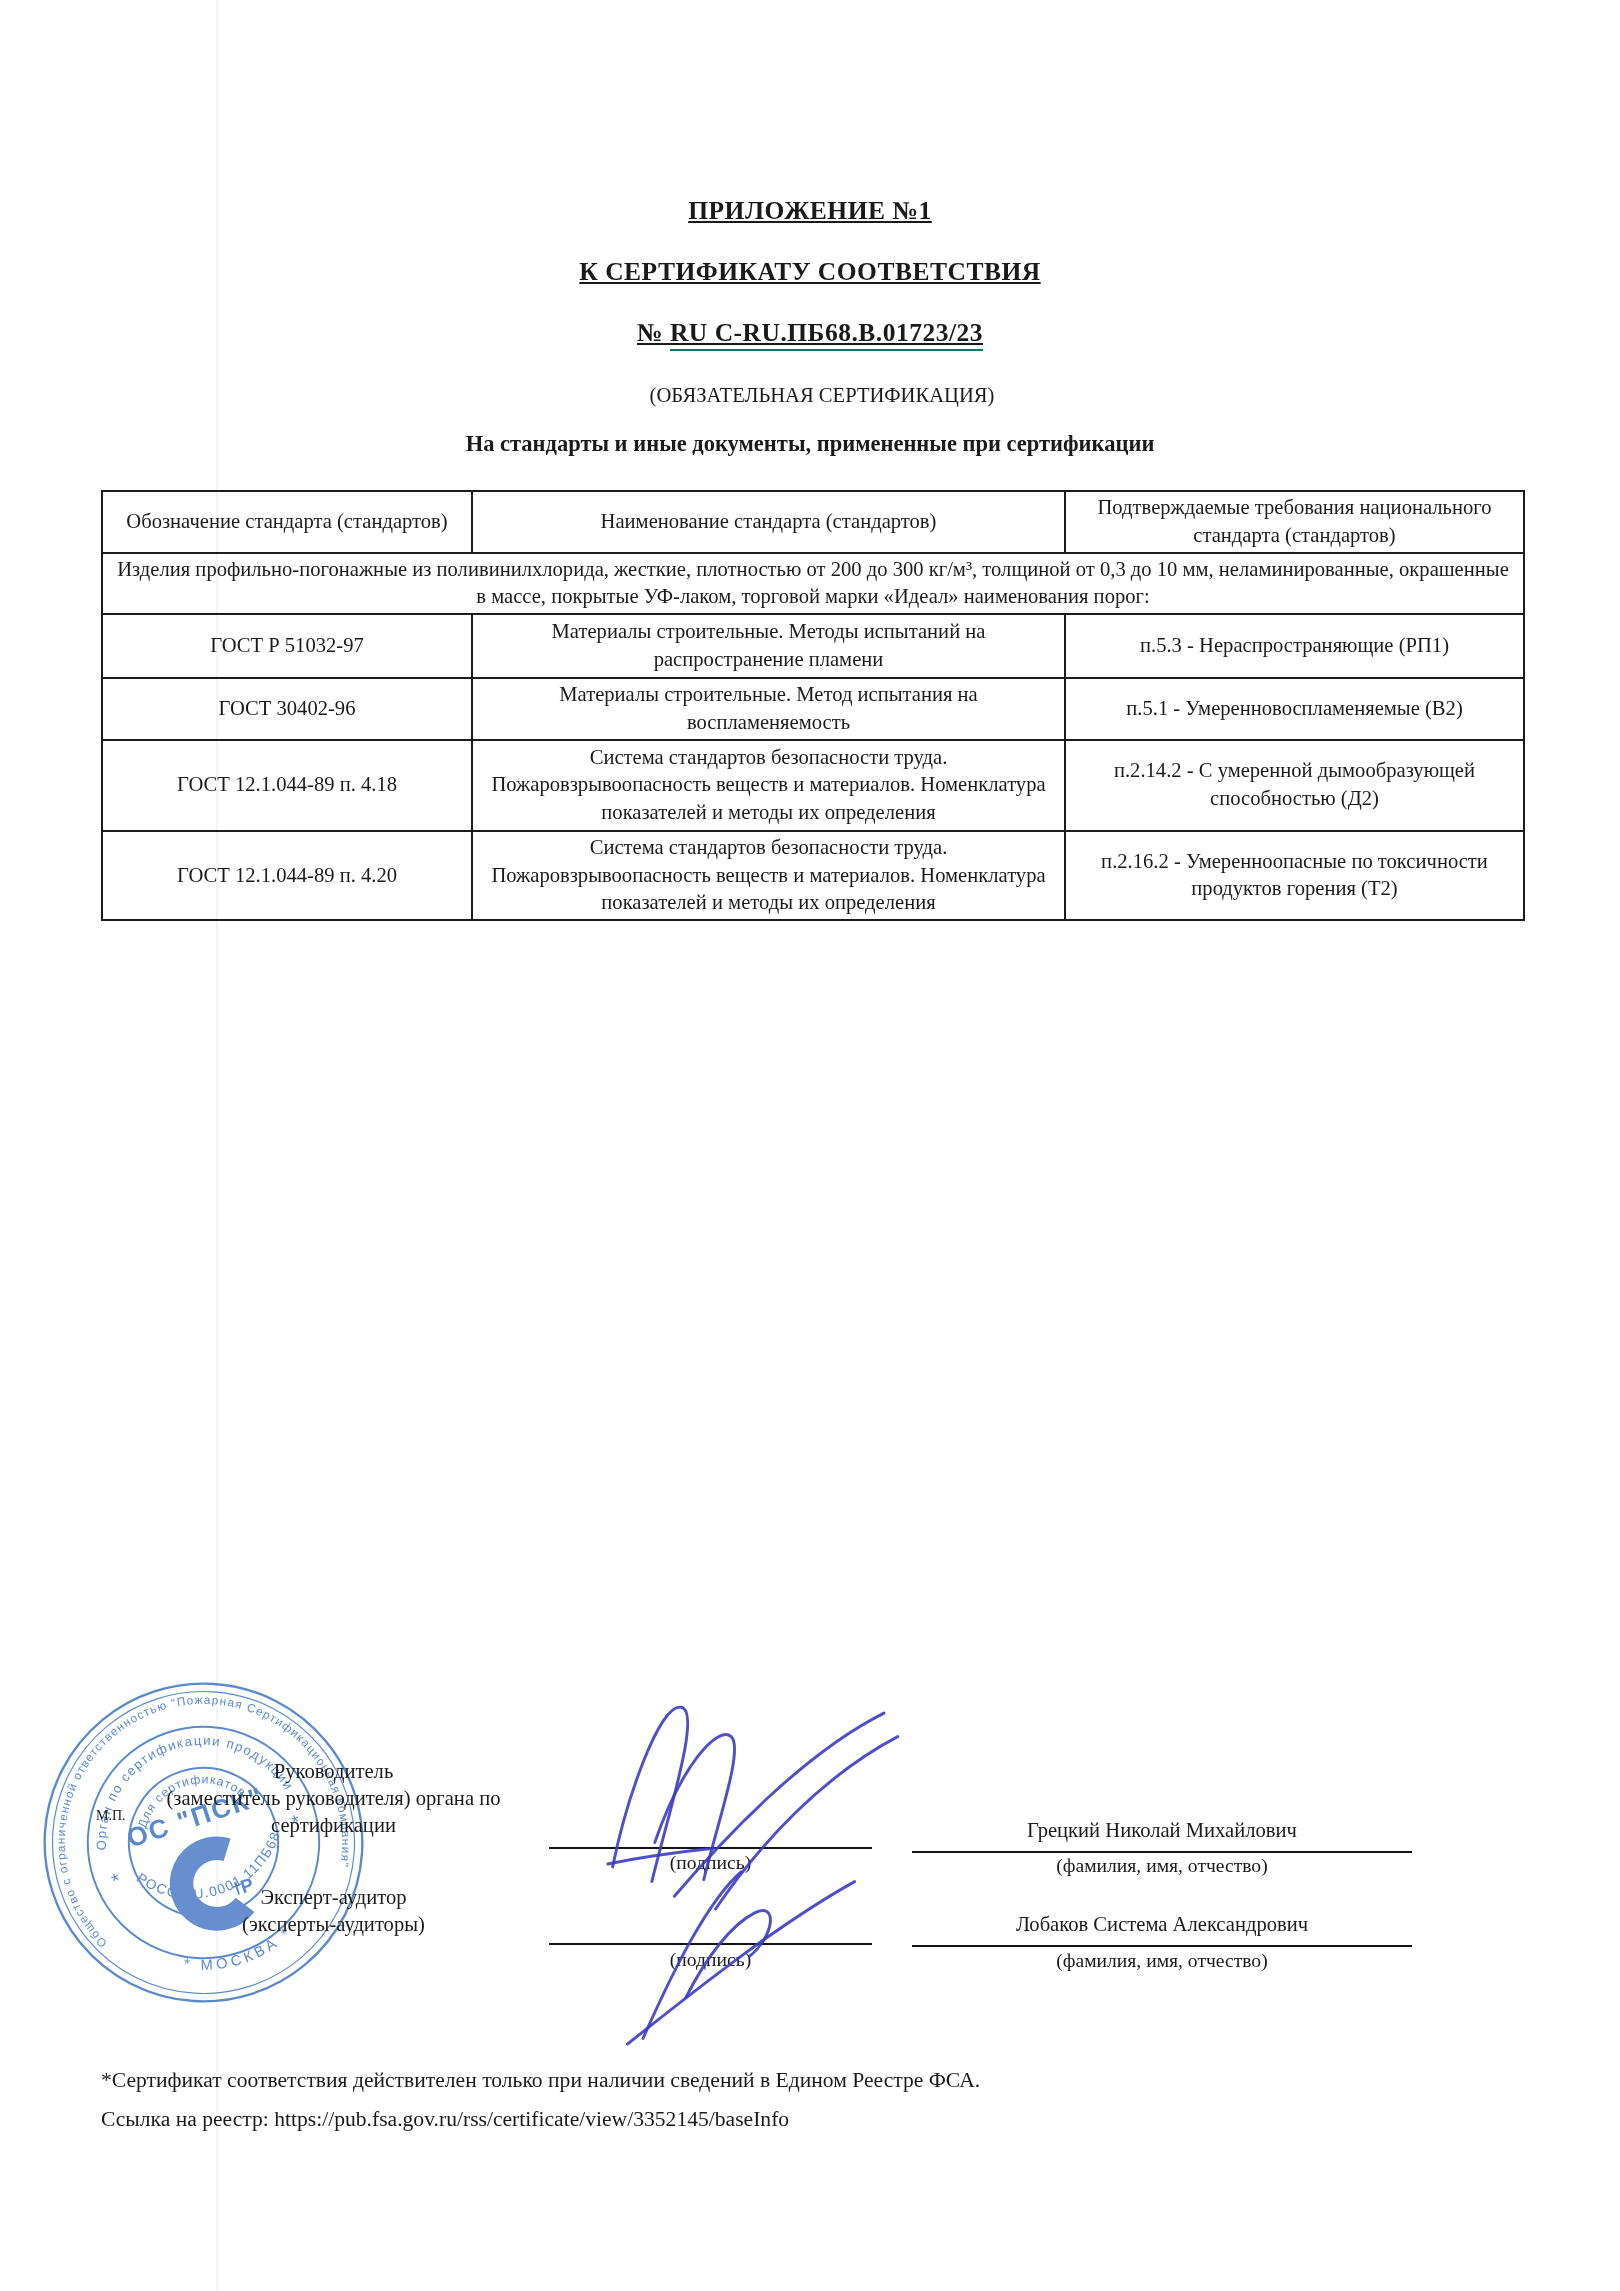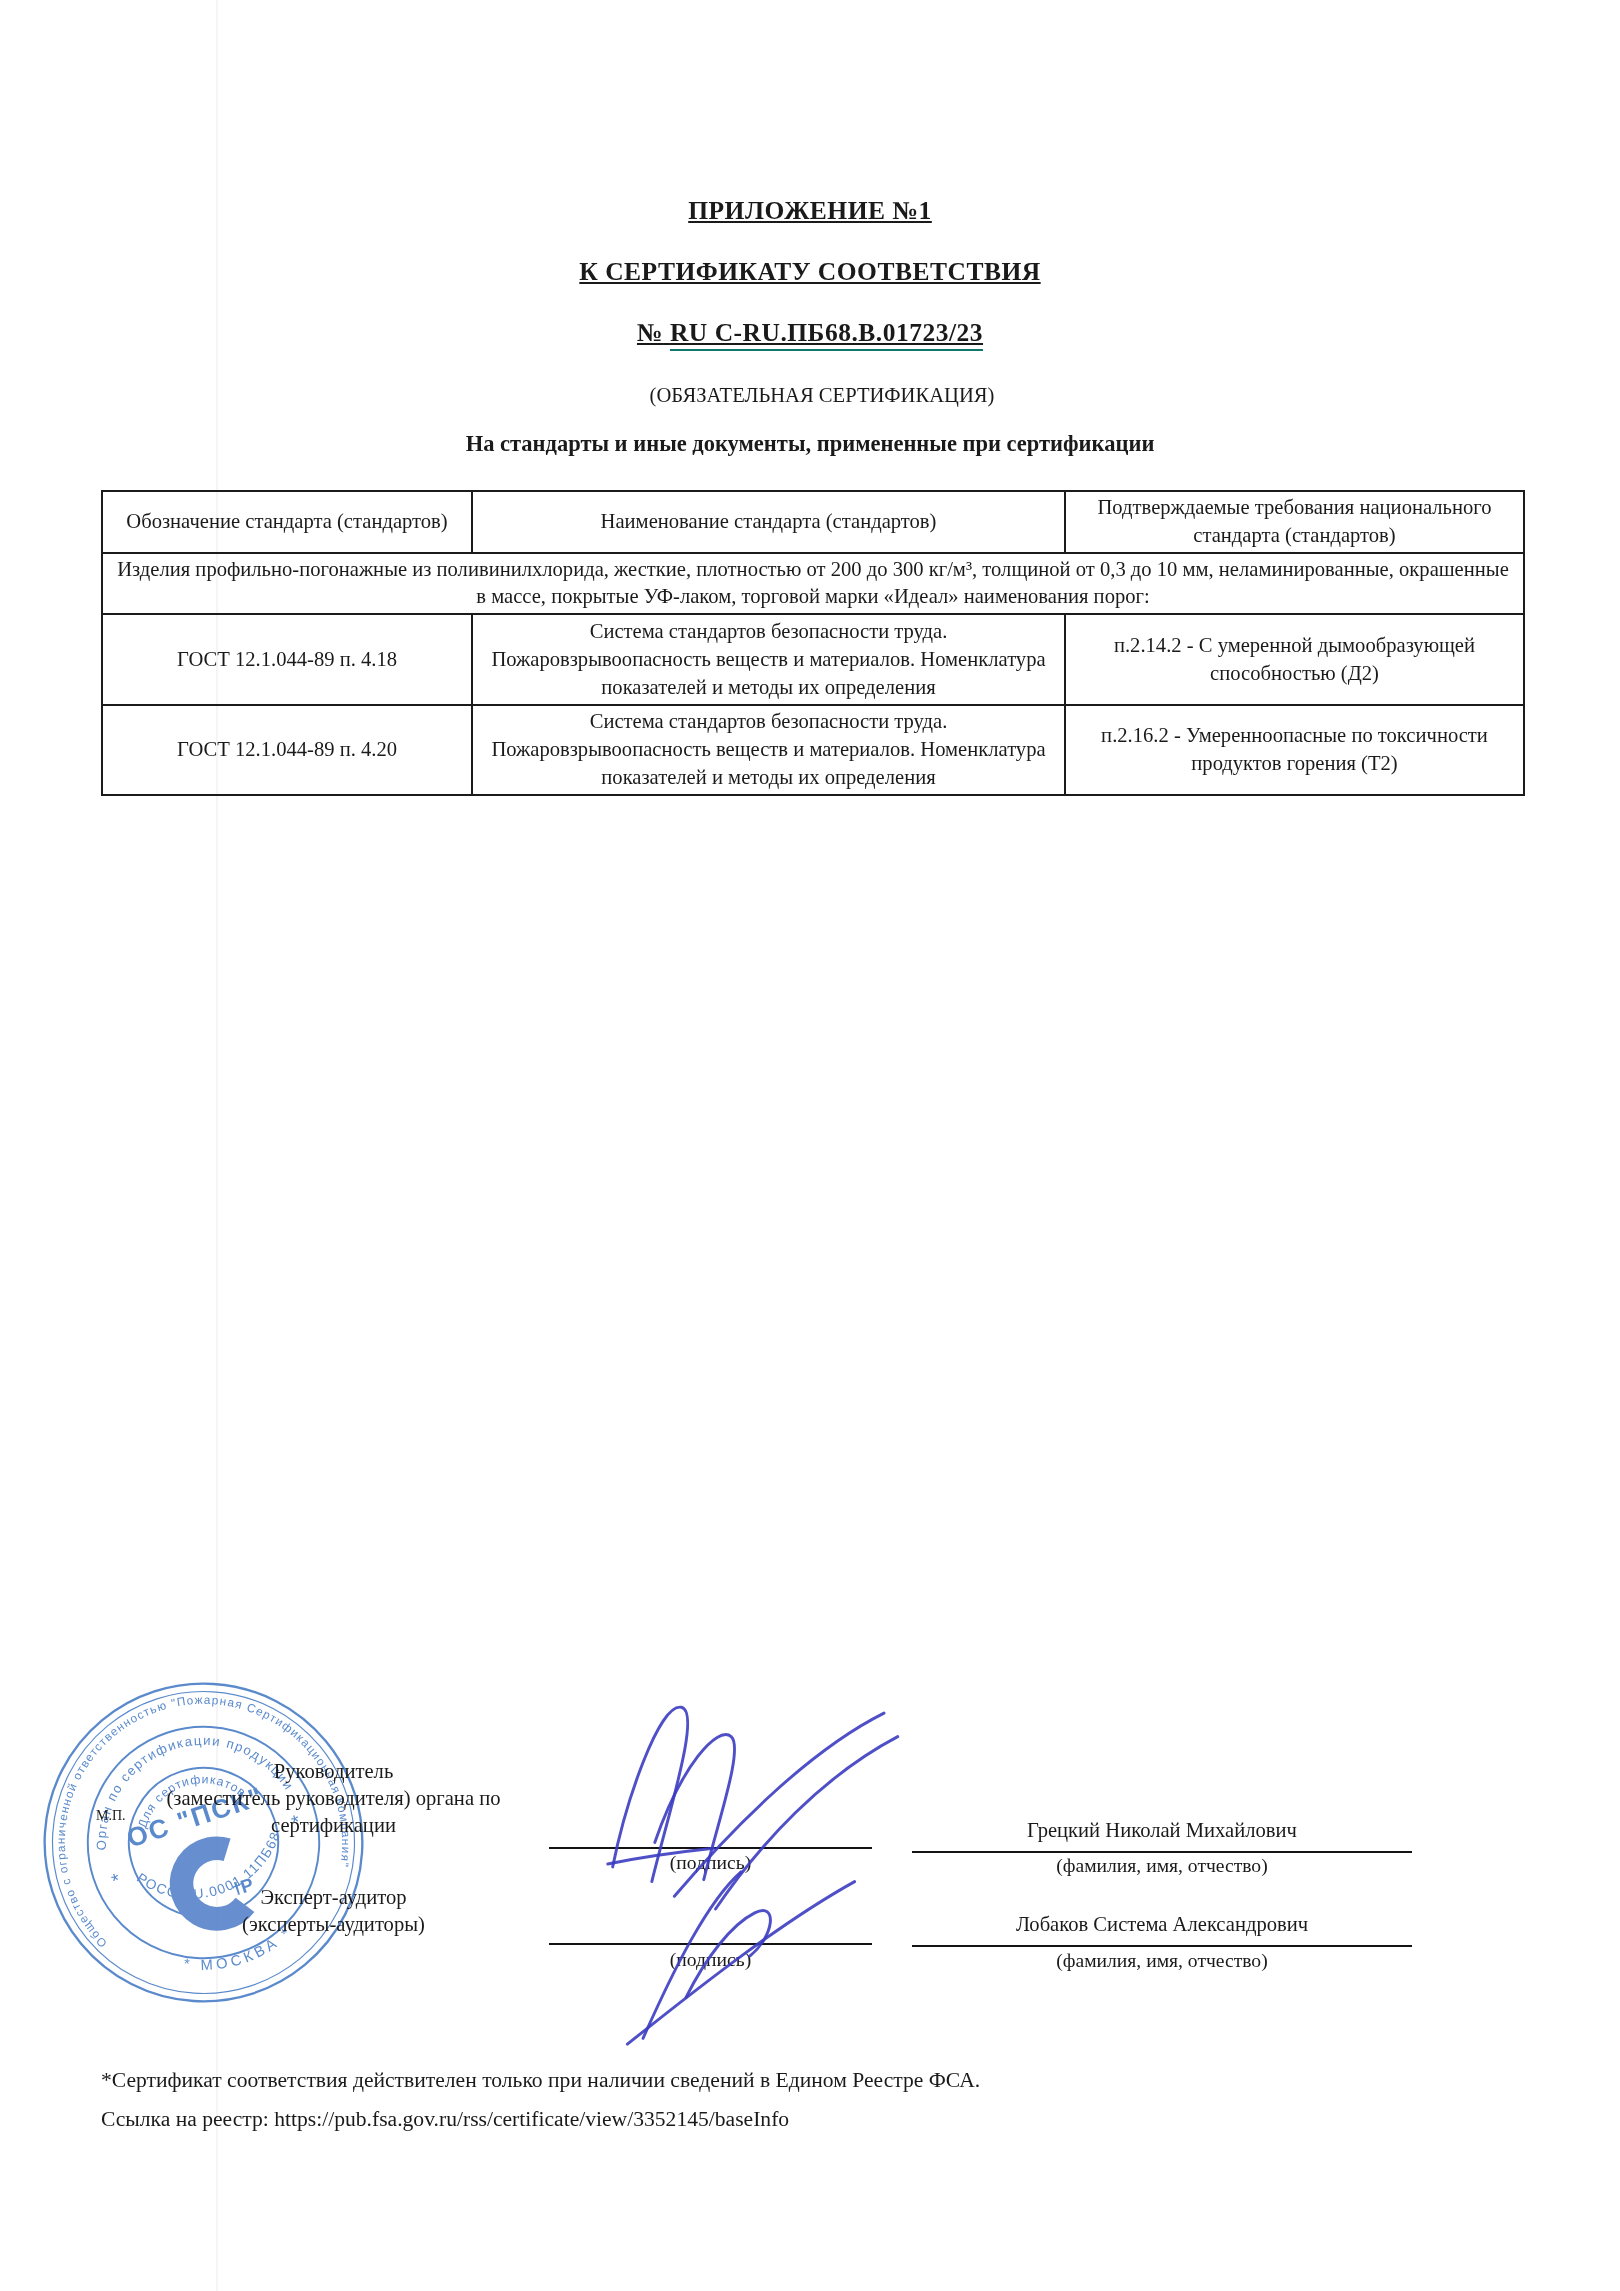--- a/index.html
+++ b/index.html
@@ -76,20 +76,30 @@
         <col class="c3">
       </colgroup>
     <tbody>
         <tr style="height:59px">
       <td>Обозначение стандарта (стандартов)</td>
       <td>Наименование стандарта (стандартов)</td>
       <td>Подтверждаемые требования национального стандарта (стандартов)</td>
     </tr>
     <tr style="height:57px">
       <td colspan="3">Изделия профильно-погонажные из поливинилхлорида, жесткие, плотностью от 200 до 300 кг/м³, толщиной от 0,3 до 10 мм, неламинированные, окрашенные в массе, покрытые УФ-лаком, торговой марки «Идеал» наименования порог:</td>
+    </tr>
+    <tr style="height:64px">
+      <td>ГОСТ Р 51032-97</td>
+      <td>Материалы строительные. Методы испытаний на распространение пламени</td>
+      <td>п.5.3 - Нераспространяющие (РП1)</td>
+    </tr>
+    <tr style="height:61px">
+      <td>ГОСТ 30402-96</td>
+      <td>Материалы строительные. Метод испытания на воспламеняемость</td>
+      <td>п.5.1 - Умеренновоспламеняемые (В2)</td>
     </tr>
     <tr style="height:91px">
       <td>ГОСТ 12.1.044-89 п. 4.18</td>
       <td>Система стандартов безопасности труда. Пожаровзрывоопасность веществ и материалов. Номенклатура показателей и методы их определения</td>
       <td>п.2.14.2 - С умеренной дымообразующей способностью (Д2)</td>
     </tr>
     <tr style="height:77px">
       <td>ГОСТ 12.1.044-89 п. 4.20</td>
       <td>Система стандартов безопасности труда. Пожаровзрывоопасность веществ и материалов. Номенклатура показателей и методы их определения</td>
       <td>п.2.16.2 - Умеренноопасные по токсичности продуктов горения (Т2)</td>

